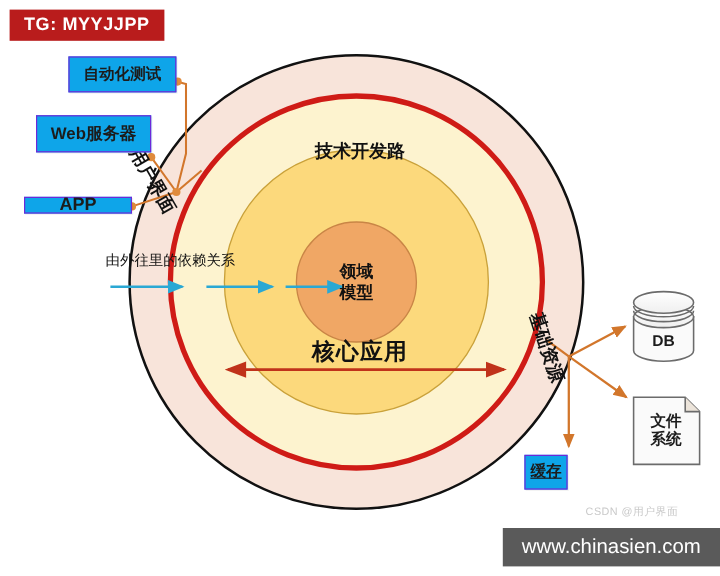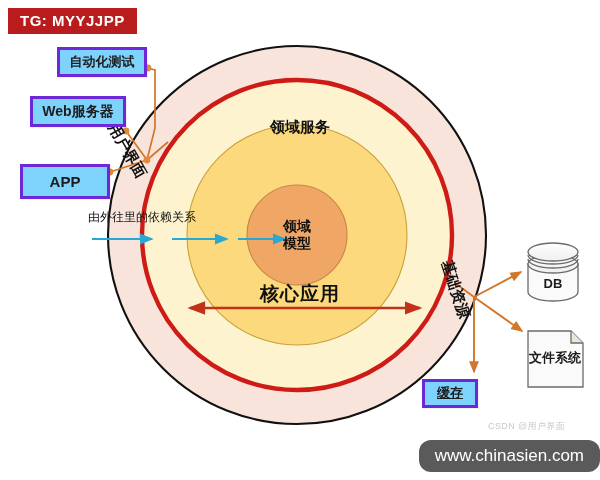--- a/index.html
+++ b/index.html
@@ -45,67 +45,67 @@
   
   .site-banner {
     position: absolute;
     right: 0; bottom: 8px;
     background: #5a5a5a;
     color: #ffffff;
     font-size: 17px;
     padding: 7px 16px 8px 16px;
     line-height: 1;
     z-index: 40;
-    border-radius: 12px;
   }
 
   
   .watermark {
     position: absolute;
     left: 488px; top: 420px;
     font-size: 9px;
     color: #c9c9c9;
     letter-spacing: 0.4px;
     white-space: nowrap;
     z-index: 30;
     filter: blur(0.4px);
   }
 
   
   .node-box {
     position: absolute;
-    background: #7dd3fc;
-    border: 3px solid #6d28d9;
+    background: #0ea5e9;
+    border: 1px solid #6d28d9;
     box-sizing: border-box;
     display: flex;
     align-items: center;
     justify-content: center;
     color: #1c1c1c;
     font-weight: bold;
     text-align: left;
     line-height: 1.15;
     z-index: 25;
     box-shadow: 1px 1px 0 rgba(0,0,0,0.06);
   }
   .nb-auto-test { left: 57px;  top: 47px;  width: 90px; height: 30px; font-size: 13px; }
   .nb-web       { left: 30px;  top: 96px;  width: 96px; height: 31px; font-size: 14px; }
-  .nb-app       { left: 20px;  top: 164px; width: 90px; height: 35px; font-size: 15px; }
-  .nb-cache     { left: 422px; top: 379px; width: 56px; height: 29px; font-size: 13px; text-decoration: underline; }
+  .nb-app       { left: 20px;  top: 164px; width: 90px; height: 14px; font-size: 15px; }
+  .nb-cache     { left: 437px; top: 379px; width: 36px; height: 29px; font-size: 13px; text-decoration: underline; }
 
   
   .fs-doc {
     position: absolute;
     left: 527px; top: 330px;
     width: 56px; height: 57px;
     z-index: 25;
   }
   .fs-doc .fs-label {
     position: absolute;
     left: 0; top: 0; width: 100%; height: 100%;
     display: flex;
+    flex-direction: column;
     align-items: center;
     justify-content: center;
     font-size: 13px;
     font-weight: bold;
     color: #1c1c1c;
     line-height: 1.15;
     text-align: left;
   }
 
   
@@ -237,21 +237,21 @@
 
     <g stroke="#6b6b6b" stroke-width="1.3">
       <path d="M528,331 L571,331 L583,343 L583,387 L528,387 z" fill="#fafafa"></path>
       <path d="M571,331 L571,343 L583,343" fill="#ece4da"></path>
     </g>
   </svg>
 
   <div class="ring-label rl-ui">用户界面</div>
   <div class="ring-label rl-infra">基础资源</div>
 
-  <div class="circle-text ct-app-svc">领域服务</div>
+  <div class="circle-text ct-app-svc">技术开发路</div>
 
   <div class="circle-text ct-dom-model">
     <div>领域</div>
     <div>模型</div>
   </div>
 
   <div class="circle-text ct-core">核心应用</div>
 
   <div class="circle-text ct-dep">由外往里的依赖关系</div>
 

